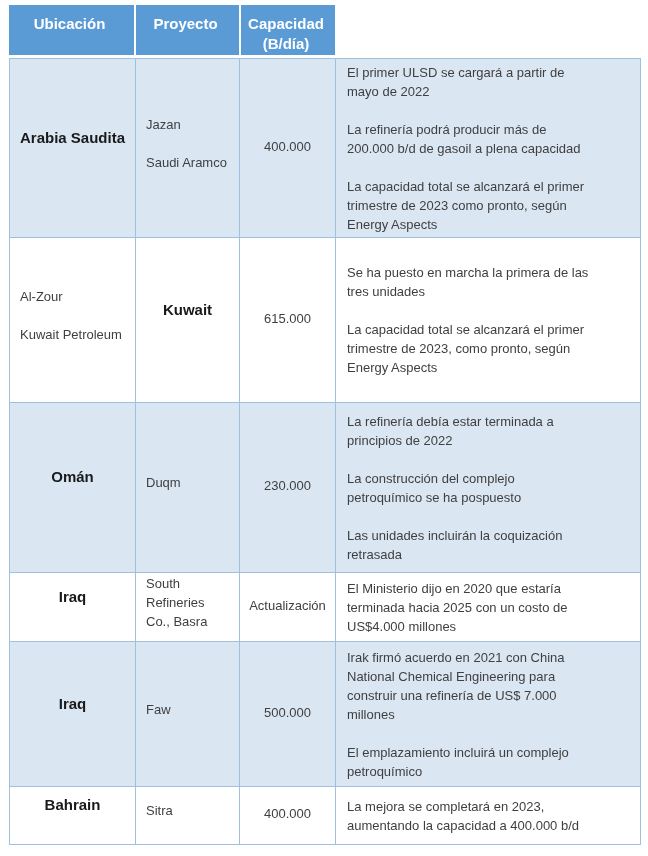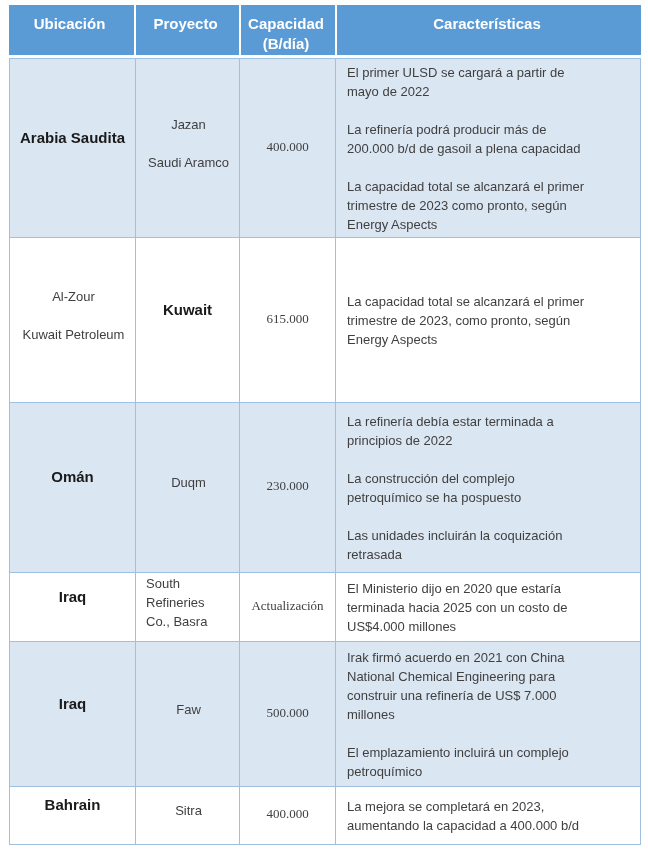--- a/index.html
+++ b/index.html
@@ -74,48 +74,45 @@
     font-size: 15px;
     font-weight: bold;
     color: var(--location-text, #1a1a1a);
     padding: 0 6px 22px 6px;
   }
   .cell.proyecto {
     display: flex;
     flex-direction: column;
     justify-content: center;
     padding: 8px 8px 18px 10px;
-    align-items: center;
   }
   .cell.capacidad {
     display: flex;
     align-items: center;
     justify-content: center;
     text-align: center;
     padding: 12px 8px 16px 8px;
     overflow-wrap: anywhere;
     word-break: break-word;
-    font-family: Liberation Serif, serif;
   }
   .cell.caracteristicas {
     display: flex;
     flex-direction: column;
     justify-content: center;
     padding: 6px 2px 6px 11px;
   }
 </style>
 </head>
 <body>
 
 <div class="table-wrap">
   <div class="thead">
     <div class="th sep">Ubicación</div>
     <div class="th sep">Proyecto</div>
     <div class="th sep">Capacidad (B/día)</div>
-    <div class="th">Características</div>
   </div>
   <div class="tbody">
       <div class="trow alt" style="height: 179px;">
         <div class="cell ubicacion">Arabia Saudita</div>
         <div class="cell proyecto">
           <p>Jazan</p>
           <p>Saudi Aramco</p>
         </div>
         <div class="cell capacidad">400.000</div>
         <div class="cell caracteristicas">
@@ -129,20 +126,22 @@
         </div>
       </div>
       <div class="trow" style="height: 165px;">
         <div class="cell proyecto">
           <p>Al-Zour</p>
           <p>Kuwait Petroleum</p>
         </div>
         <div class="cell ubicacion">Kuwait</div>
         <div class="cell capacidad">615.000</div>
         <div class="cell caracteristicas">
+          <p>Se ha puesto en marcha la primera de las
+tres unidades</p>
           <p>La capacidad total se alcanzará el primer
 trimestre de 2023, como pronto, según
 Energy Aspects</p>
         </div>
       </div>
       <div class="trow alt" style="height: 170px;">
         <div class="cell ubicacion">Omán</div>
         <div class="cell proyecto">
           <p>Duqm</p>
         </div>

